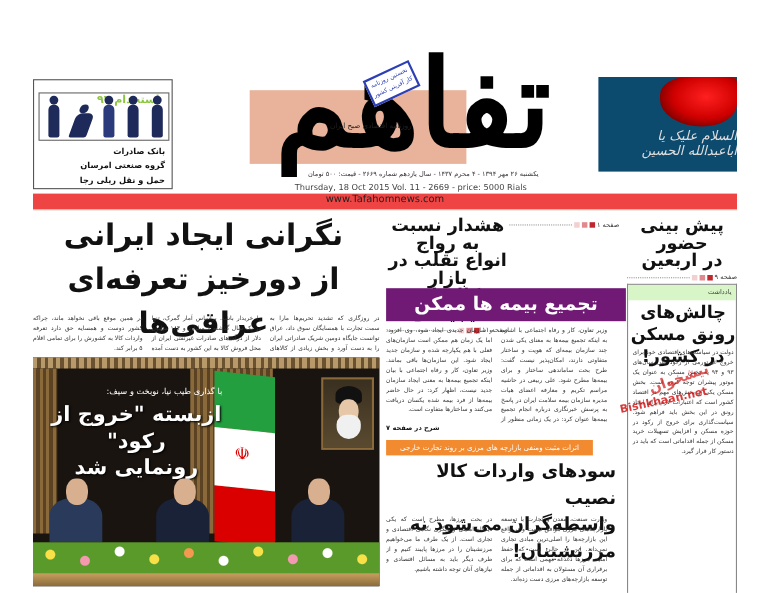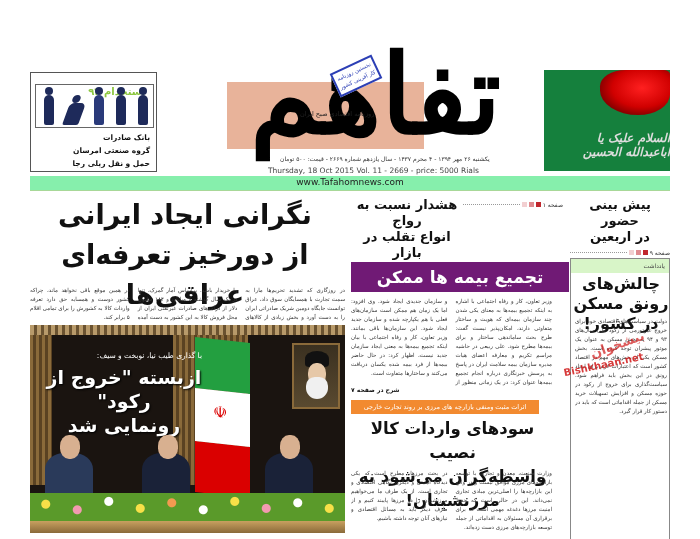--- a/index.html
+++ b/index.html
@@ -14,28 +14,28 @@
   .worker::before { content: ""; position: absolute; top: -8px; left: 1px; width: 8px; height: 8px; border-radius: 50%; background: #1e2a5a; }
   .ad-title { position: absolute; right: 8px; top: 1px; font-size: 10px; color: #8cc63f; font-weight: bold; direction: rtl; }
   .ad-lines { position: absolute; right: 6px; top: 58px; width: 115px; font-size: 7.5px; font-weight: bold; line-height: 13px; direction: rtl; text-align: right; }
 
   .logo-band { left: 227px; top: 82px; width: 197px; height: 67px; background: #e8b39a; }
   .logo-glyph { left: 250px; top: 40px; font-size: 110px; font-weight: bold; color: #000; font-family: "DejaVu Serif", serif; line-height: 1; }
   .logo-stamp { left: 333px; top: 63px; width: 46px; height: 26px; border: 2px solid #2c3fb5; background: #fff; transform: rotate(-25deg); font-size: 5.5px; color: #2c3fb5; direction: rtl; text-align: center; line-height: 9px; padding-top: 2px; }
   .logo-subtitle { left: 300px; top: 110px; font-size: 6.5px; color: #222; direction: rtl; }
   .persian-date { left: 280px; top: 155px; font-size: 6px; color: #333; direction: rtl; }
   .english-date { left: 268px; top: 166px; font-size: 7.5px; color: #444; }
-  .website-bar { left: 30px; top: 176px; width: 640px; height: 15px; background: #86efac; border-bottom: 1px solid #a8d898; }
+  .website-bar { left: 30px; top: 176px; width: 640px; height: 15px; background: #ef4444; border-bottom: 1px solid #a8d898; }
   .website-text { left: 0; top: 1px; width: 640px; font-size: 9px; color: #222; text-align: center; }
-  .muharram-img { left: 544px; top: 70px; width: 126px; height: 101px; background: #15803d; overflow: hidden; font-weight: bold; }
+  .muharram-img { left: 544px; top: 70px; width: 126px; height: 86px; background: #0c4a6e; overflow: hidden; }
   .rose { position: absolute; right: 0; top: 0; width: 70px; height: 45px; background: radial-gradient(ellipse at 60% 40%, #ff2020 0%, #d00000 50%, #700000 80%, transparent 100%); border-radius: 40% 10% 50% 60%; }
   .callig { position: absolute; left: 10px; bottom: 12px; color: #ddd; font-size: 12px; font-style: italic; direction: rtl; font-family: "DejaVu Serif", serif; }
 
   
-  .teaser { font-size: 13px; font-weight: bold; line-height: 16px; text-align: center; direction: rtl; }
+  .teaser { font-size: 16px; font-weight: bold; line-height: 16px; text-align: center; direction: rtl; }
   .page-ref { font-size: 6px; color: #333; direction: rtl; display: flex; align-items: center; gap: 2px; }
   .dot { display: inline-block; width: 5px; height: 5px; }
   .dot.a { background: #c0272d; } .dot.b { background: #e08a8f; } .dot.c { background: #f2cfd1; }
   .dashline { flex: 1; border-top: 1px dotted #999; height: 0; }
 
   
   .main-headline { left: 30px; top: 195px; width: 310px; font-size: 27px; font-weight: bold; line-height: 40px; text-align: center; direction: rtl; }
   .cols { display: flex; flex-direction: row-reverse; gap: 8px; }
   .col-text { font-size: 5.5px; line-height: 9px; color: #333; direction: rtl; text-align: justify; flex: 1; }
 
@@ -66,21 +66,21 @@
       radial-gradient(circle at 65% 30%, #f7e048 0 4px, transparent 5px),
       radial-gradient(circle at 75% 55%, #f39ab0 0 4px, transparent 5px),
       radial-gradient(circle at 85% 35%, #ffffff 0 4px, transparent 5px),
       radial-gradient(circle at 95% 55%, #f7e048 0 4px, transparent 5px),
       #5a9a2a; }
   .desk { position: absolute; left: 0; bottom: 0; width: 100%; height: 12px; background: linear-gradient(#c8a060, #8a6a3a); }
 
   
   .insurance-banner { left: 351px; top: 262px; width: 218px; height: 30px; background: #701a75; color: #fff; font-size: 17px; font-weight: bold; text-align: center; line-height: 30px; direction: rtl; }
   .orange-banner { left: 351px; top: 400px; width: 188px; height: 14px; background: #f28a30; color: #fff; font-size: 6.5px; text-align: center; line-height: 14px; direction: rtl; }
-  .profits-headline { left: 345px; top: 417px; width: 215px; font-size: 16.5px; font-weight: bold; line-height: 24px; text-align: center; direction: rtl; }
+  .profits-headline { left: 345px; top: 417px; width: 215px; font-size: 16.5px; font-weight: bold; line-height: 24px; direction: rtl; }
 
   
   .right-box { left: 570px; top: 258px; width: 100px; height: 281px; border: 1px solid #888; border-bottom: none; }
   .note-label { position: absolute; left: 0; top: 0; width: 100%; height: 14px; background: #d8f5c8; font-size: 6px; direction: rtl; text-align: right; padding-right: 4px; line-height: 14px; color: #444; }
   .note-headline { position: absolute; left: 2px; top: 15px; width: 96px; font-size: 16px; font-weight: bold; line-height: 20px; direction: rtl; text-align: center; }
   .watermark { position: absolute; left: -8px; top: 70px; color: #d01818; font-size: 10px; font-weight: bold; transform: rotate(-12deg); opacity: 0.85; }
   .watermark2 { position: absolute; left: 18px; top: 78px; color: #d01818; font-size: 13px; font-weight: bold; transform: rotate(-20deg); opacity: 0.7; direction: rtl; }
 </style>
 </head>
 <body>

